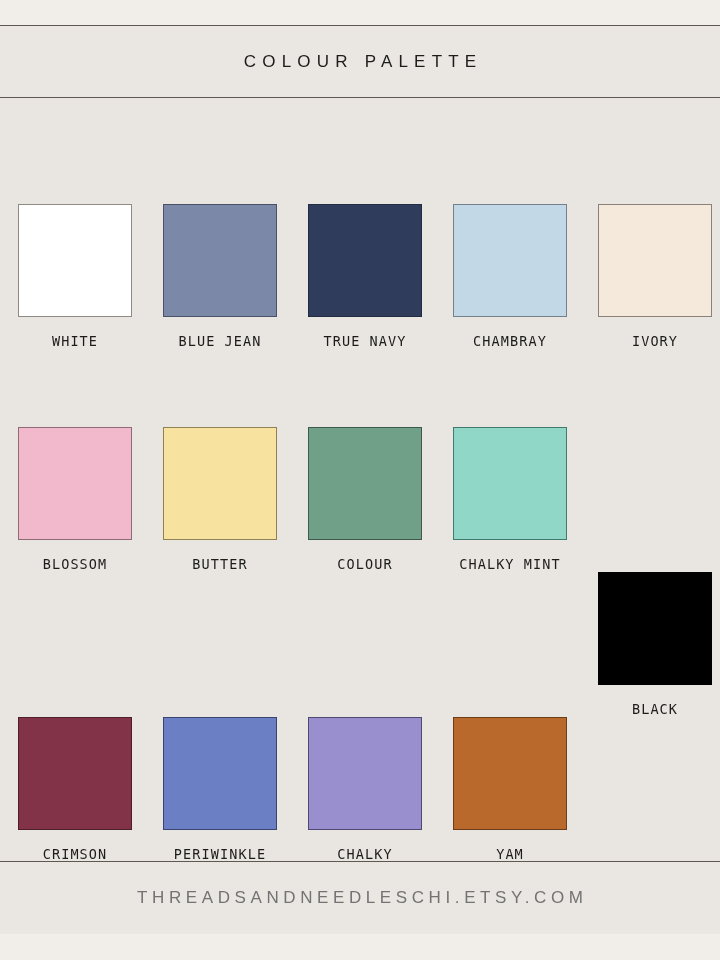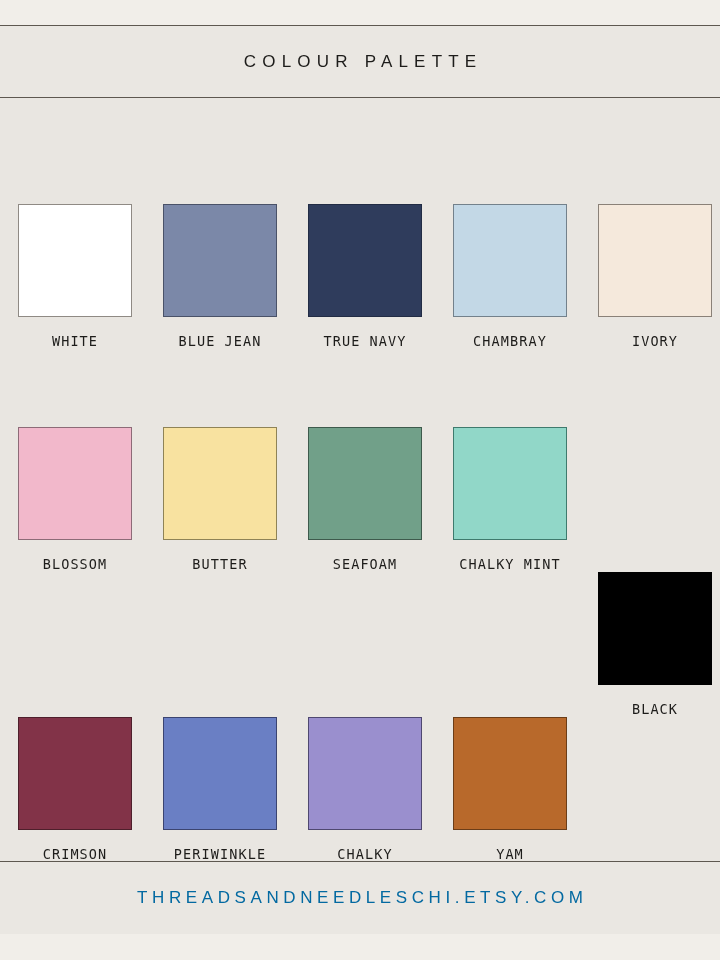--- a/index.html
+++ b/index.html
@@ -99,21 +99,21 @@
     height: 72px;
     background: #eae7e2;
     border-top: 1.5px solid #5e5850;
     display: flex;
     align-items: center;
     justify-content: center;
   }
   .footer-text {
     font-size: 17px;
     letter-spacing: 4.6px;
-    color: #0369a1;
+    color: #737373;
     font-weight: 400;
     text-indent: 4.6px;
     white-space: nowrap;
   }
 </style>
 </head>
 <body>
 
 <div class="page">
 
@@ -153,21 +153,21 @@
         <div class="cell">
           <div class="swatch" style="background: rgb(242, 184, 203); border-color: rgb(141, 107, 119);"></div>
           <div class="swatch-label">BLOSSOM</div>
         </div>
         <div class="cell">
           <div class="swatch" style="background: rgb(248, 226, 160); border-color: rgb(143, 131, 86);"></div>
           <div class="swatch-label">BUTTER</div>
         </div>
         <div class="cell">
           <div class="swatch" style="background: rgb(113, 160, 137); border-color: rgb(62, 90, 76);"></div>
-          <div class="swatch-label">SEAFOAM</div>
+          <div class="swatch-label">COLOUR</div>
         </div>
         <div class="cell">
           <div class="swatch" style="background: rgb(145, 215, 200); border-color: rgb(63, 122, 109);"></div>
           <div class="swatch-label">CHALKY MINT</div>
         </div>
         <div class="row-gap-1"></div>
         <div class="row-gap-1"></div>
         <div class="row-gap-1"></div>
         <div class="row-gap-1"></div>
         <div class="row-gap-1"></div>

